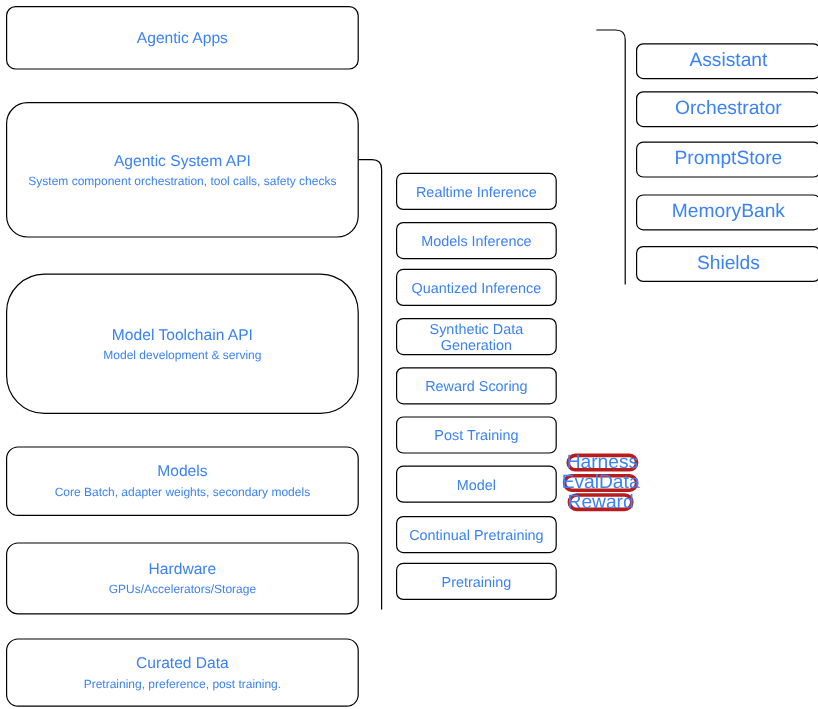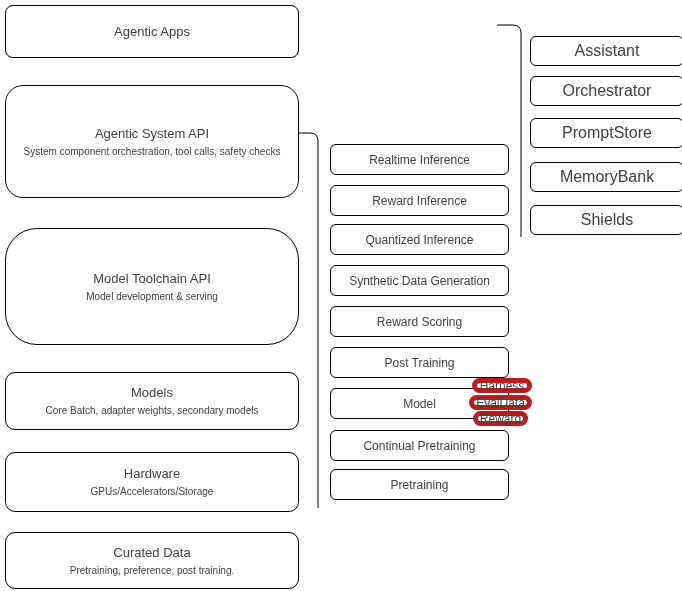--- a/index.html
+++ b/index.html
@@ -1,51 +1,51 @@
 <!DOCTYPE html>
 <html><head>
 <meta charset="utf-8">
 <style>
   html,body{margin:0;padding:0;background:#ffffff;}
   #canvas{
     position:relative;
     width:682px;height:591px;
     background:#ffffff;
     font-family:"Liberation Sans", sans-serif;
-    color:#404040;
+    color:#3b82f6;
     overflow:hidden;
   }
   .connectors{position:absolute;top:0;left:0;z-index:1;}
   .node{
     position:absolute;
     background:#ffffff;
     border:1px solid #000;
     box-sizing:border-box;
     display:flex;
     flex-direction:column;
     align-items:center;
     justify-content:center;
     text-align:center;
     z-index:2;
   }
   .left{left:5px;width:294px;}
   .left .title{font-size:13px;line-height:16px;}
   .left .subtitle{font-size:10px;line-height:12px;margin-top:4px;padding:0 10px;}
-  .mid{left:330px;width:179px;height:31px;border-radius:6px;font-size:12px;}
+  .mid{left:330px;width:134px;height:31px;border-radius:6px;font-size:12px;}
   .right{left:530px;width:154px;height:30px;border-radius:6px;font-size:16px;}
   .pill{
     position:absolute;
     background:#ffffff;
-    border:5px solid #b91c1c;
+    border:3px solid #b91c1c;
     box-sizing:border-box;
     border-radius:9px;
     display:flex;
     align-items:center;
     justify-content:center;
-    font-size:12px;
+    font-size:16px;
     z-index:3;
   }
 </style>
 </head>
 <body>
 
 <div id="canvas">
 
   <svg class="connectors" width="682" height="591" viewBox="0 0 682 591">
     <path d="M299,133 L310,133 Q318,133 318,141 L318,508" fill="none" stroke="#000" stroke-width="1"></path>
@@ -78,21 +78,21 @@
 
   <div class="node left" style="top:532px;height:57px;border-radius:10px">
     <div class="title">Curated Data</div>
     <div class="subtitle">Pretraining, preference, post training.</div>
   </div>
 
   <div class="node mid" style="top:144px">
     <span>Realtime Inference</span>
   </div>
   <div class="node mid" style="top:185px">
-    <span>Reward Inference</span>
+    <span>Models Inference</span>
   </div>
   <div class="node mid" style="top:224px">
     <span>Quantized Inference</span>
   </div>
   <div class="node mid" style="top:265px">
     <span>Synthetic Data Generation</span>
   </div>
   <div class="node mid" style="top:306px">
     <span>Reward Scoring</span>
   </div>

